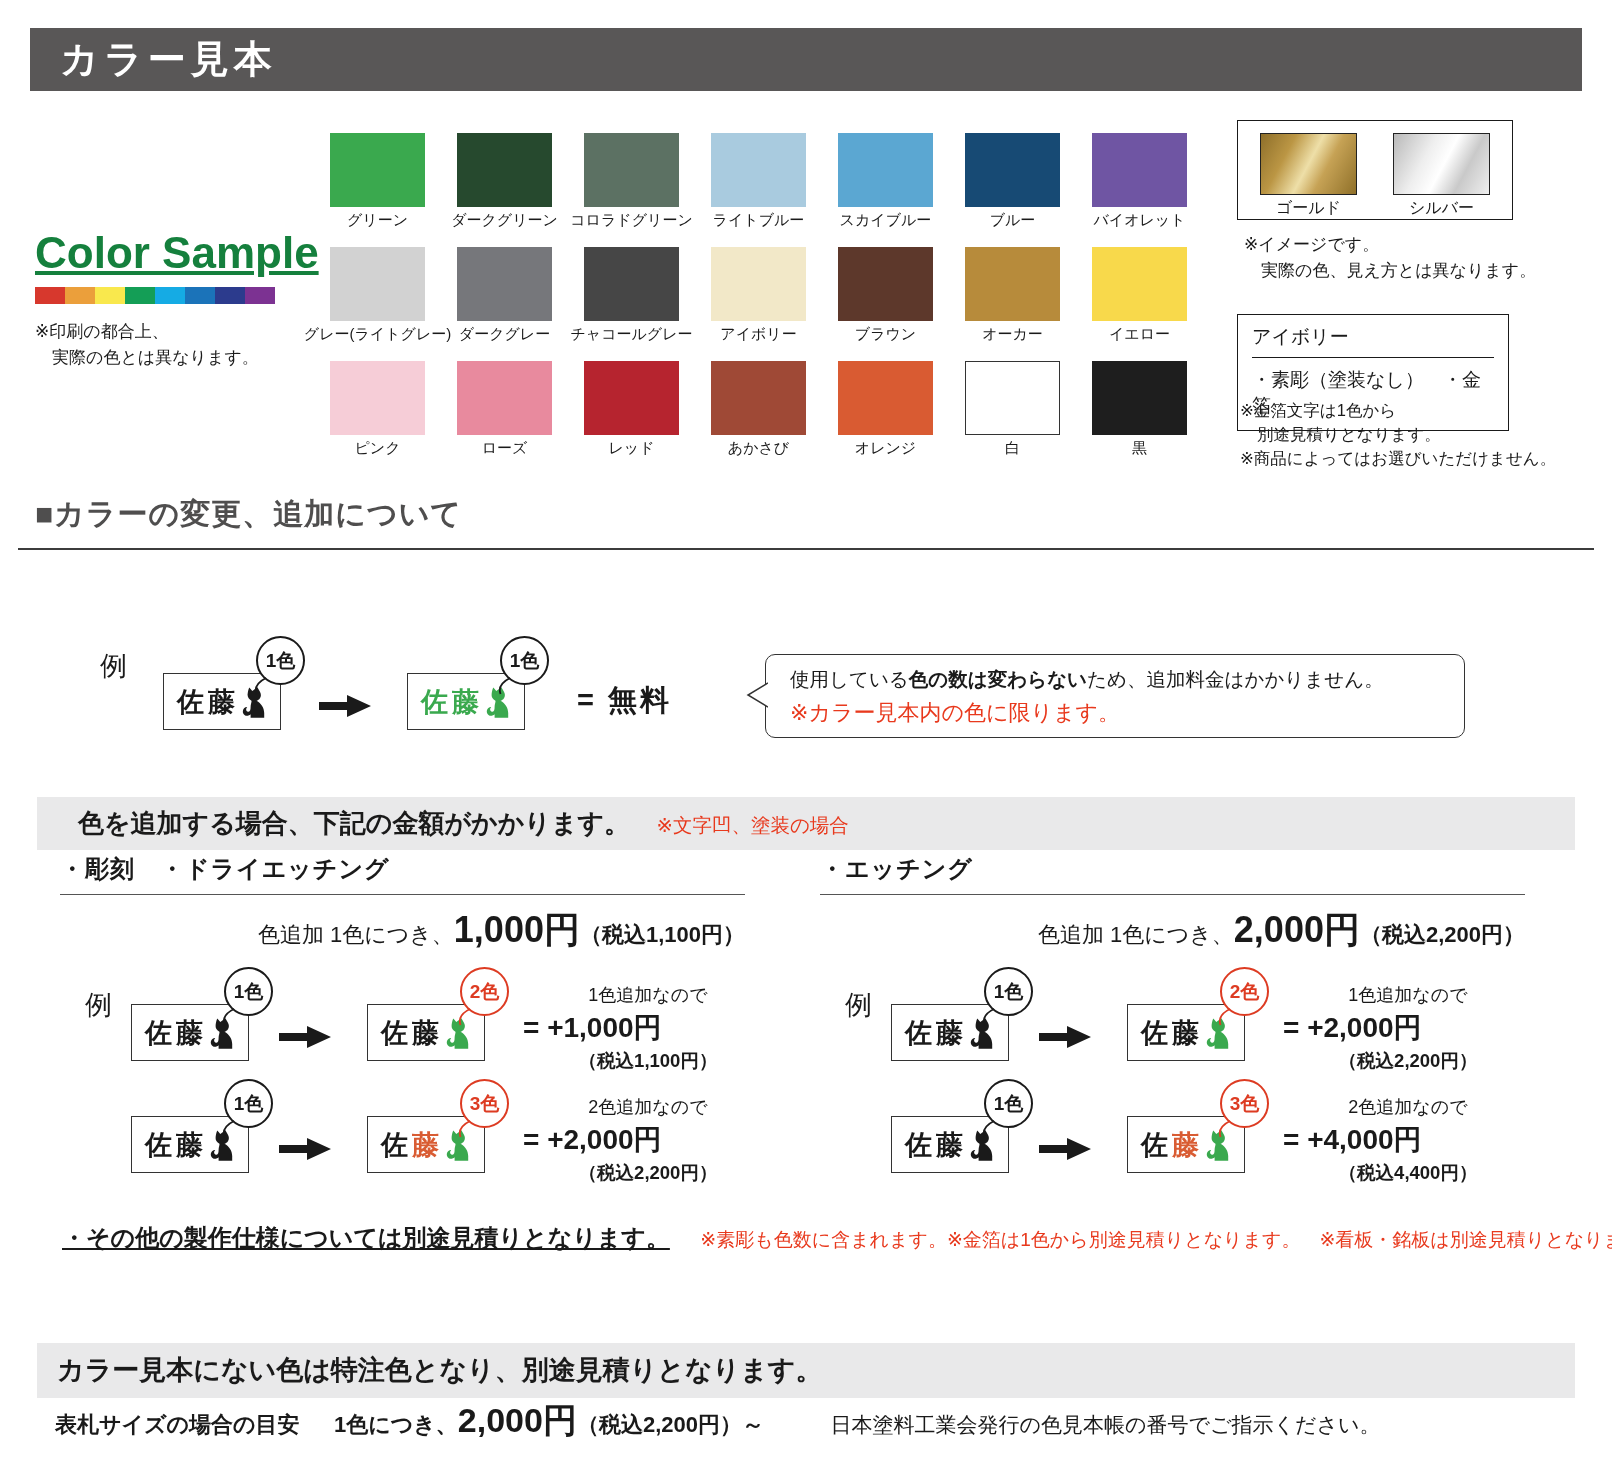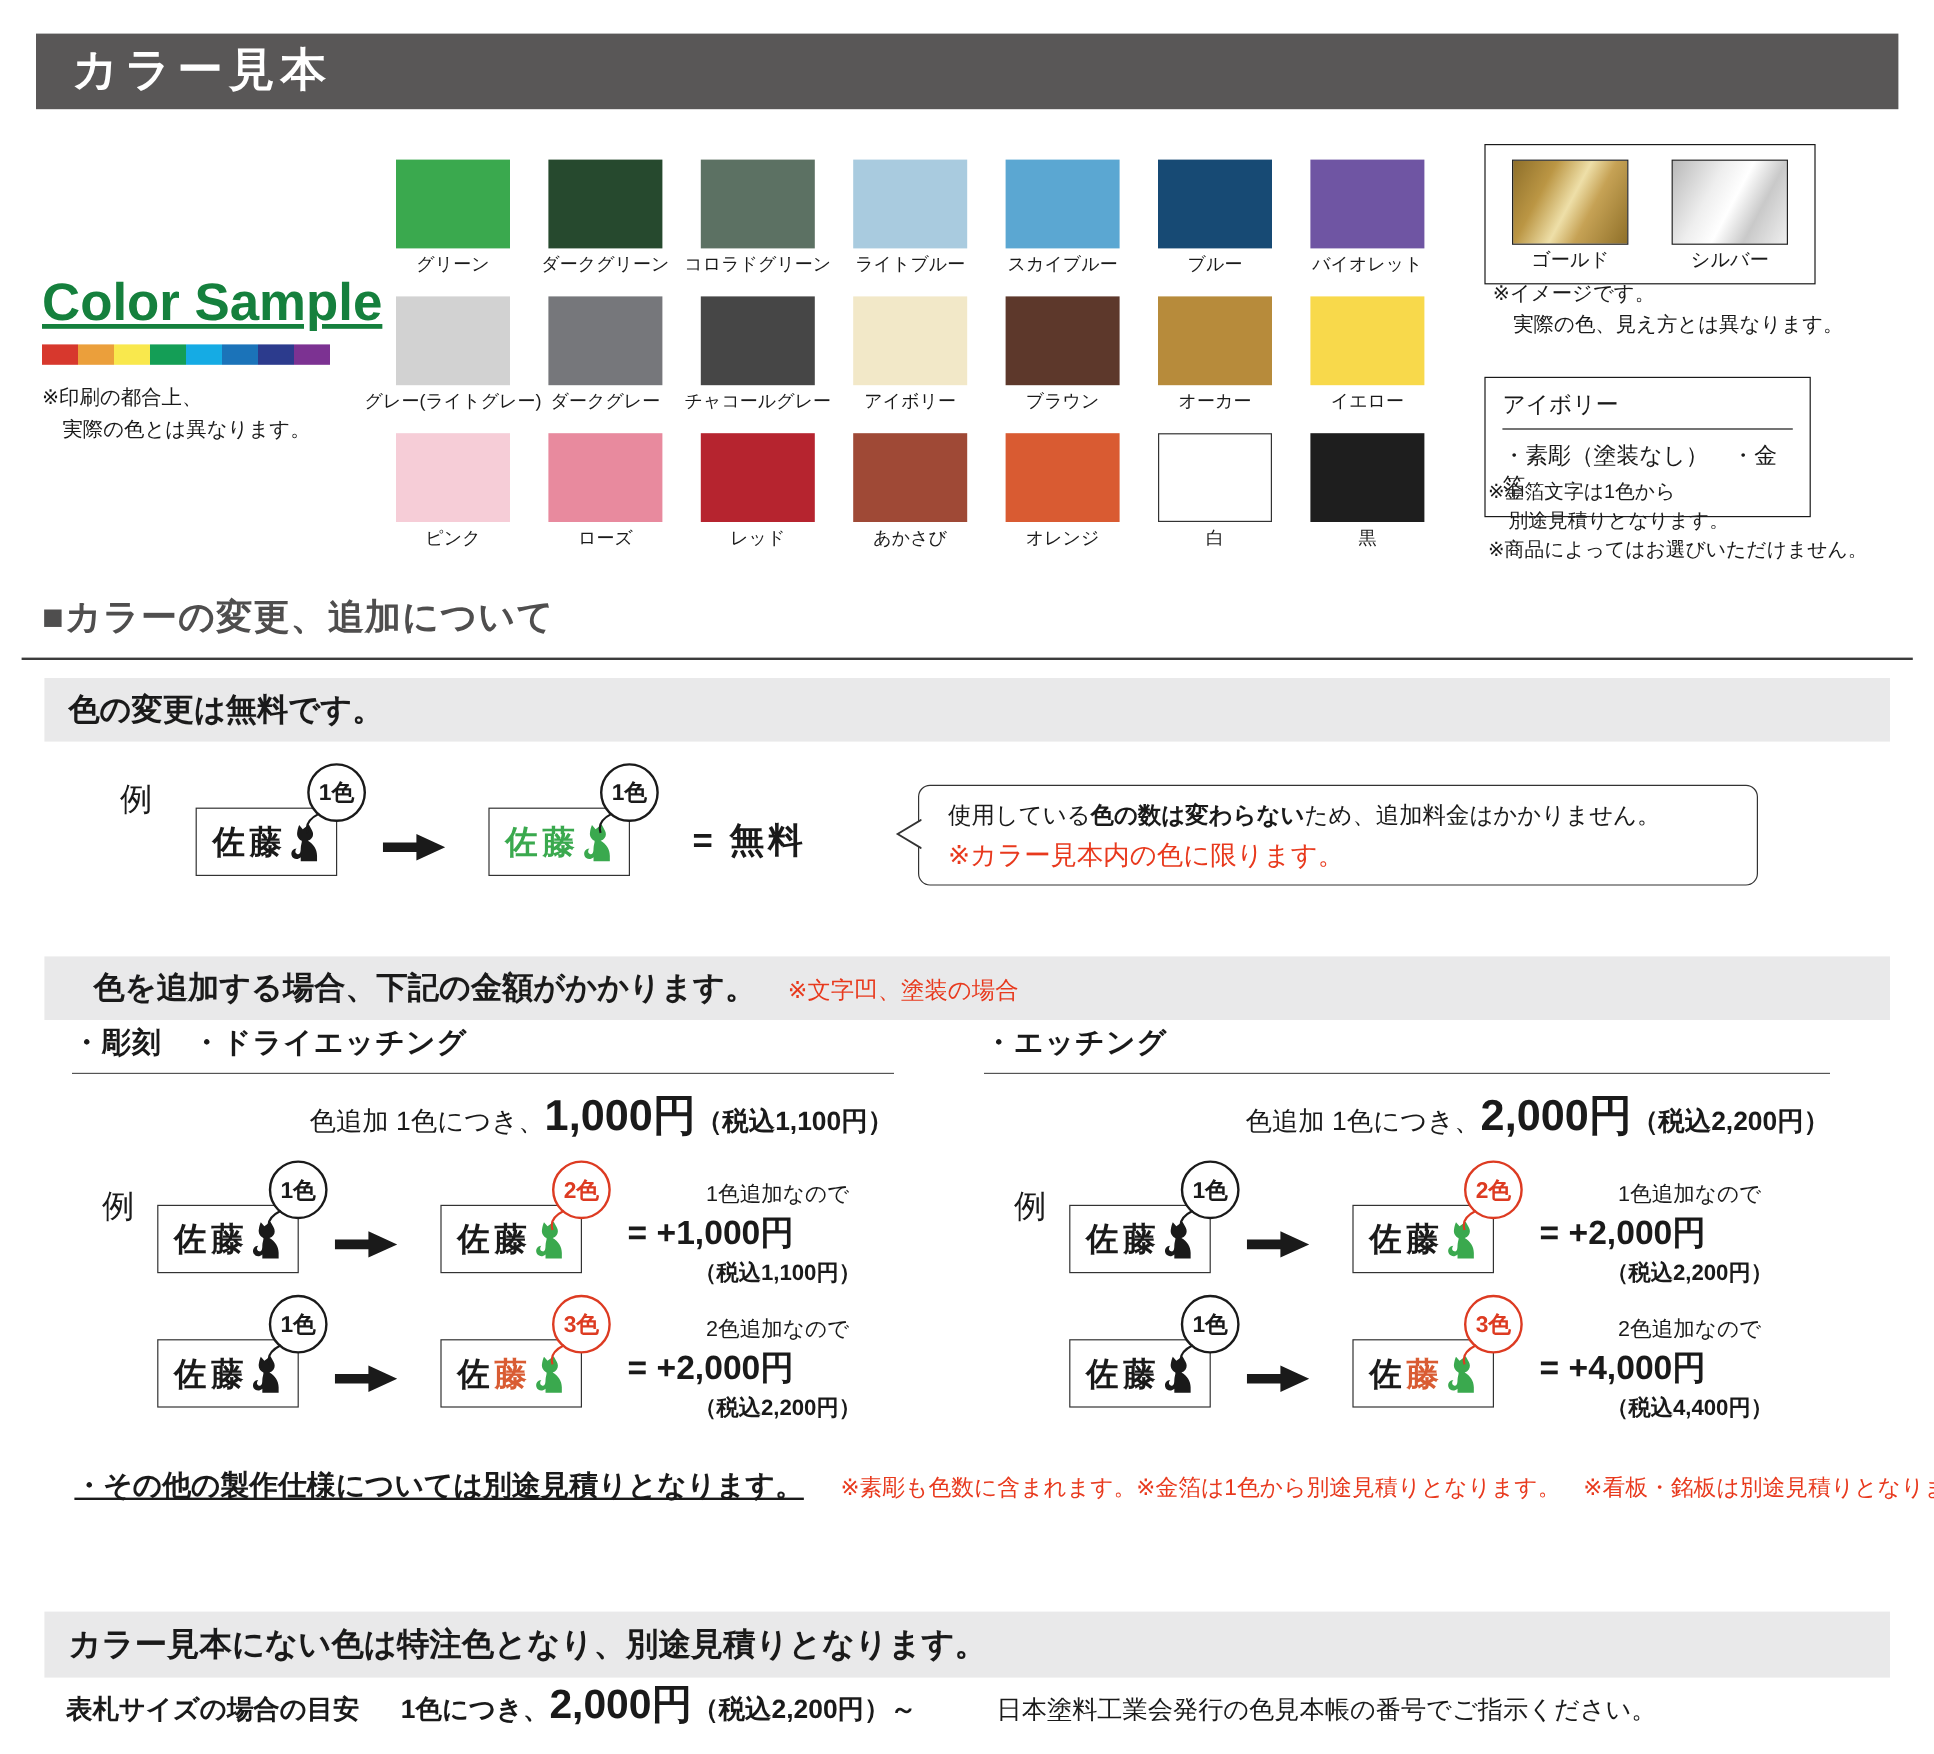--- a/index.html
+++ b/index.html
@@ -18,21 +18,21 @@
   .print-note{margin-top:15px;font-size:17px;line-height:1.55;}
   .indent1{padding-left:17px;}
   
   .swatch-grid{position:absolute;left:330px;top:133px;display:grid;
     grid-template-columns:repeat(7,95px);column-gap:32px;row-gap:17px;}
   .swatch-cell{display:flex;flex-direction:column;align-items:center;width:95px;}
   .swatch{width:95px;height:74px;}
   .swatch.bordered{border:1px solid #333;box-sizing:border-box;}
   .swatch-label{font-size:15px;margin-top:4px;white-space:nowrap;}
   
-  .metal-box{position:absolute;left:1237px;top:120px;width:276px;height:117px;border:1.5px solid #1a1a1a;
+  .metal-box{position:absolute;left:1237px;top:120px;width:276px;height:100px;border:1.5px solid #1a1a1a;
     box-sizing:border-box;display:flex;justify-content:center;gap:36px;padding-top:12px;}
   .metal-item{display:flex;flex-direction:column;align-items:center;}
   .metal-swatch{width:97px;height:71px;border:1px solid #222;box-sizing:border-box;}
   .metal-swatch.gold{background:linear-gradient(118deg,#8e6f2a 0%,#bb9644 28%,#eedfa8 50%,#c6a255 66%,#8f7029 100%);}
   .metal-swatch.silver{background:linear-gradient(118deg,#b9b9b9 0%,#eeeeee 34%,#ffffff 52%,#c9c9c9 72%,#efefef 100%);}
   .metal-label{font-size:16px;margin-top:3px;}
   .metal-note{position:absolute;left:1244px;top:232px;font-size:17px;line-height:1.5;}
   .other-box{position:absolute;left:1237px;top:314px;width:272px;border:1.5px solid #1a1a1a;
     box-sizing:border-box;padding:9px 14px 11px;}
   .other-title{font-size:19px;padding-bottom:7px;border-bottom:1.5px solid #1a1a1a;}
@@ -238,23 +238,20 @@
 
   <div class="other-notes">
     <div>※金箔文字は1色から</div>
     <div class="indent1">別途見積りとなります。</div>
     <div>※商品によってはお選びいただけません。</div>
   </div>
 
   <div class="section-header">■カラーの変更、追加について</div>
   <div class="section-underline"></div>
 
-  <div class="bar" id="bar-free">
-    <span class="bar-main">色の変更は無料です。</span>
-  </div>
 
   <div id="free-example">
       <div class="ex-label">例</div>
       <div class="plate-group">
         <div class="plate">
           <span style="color: rgb(26, 26, 26);">佐</span>
           <span style="color: rgb(26, 26, 26);">藤</span>
           <svg viewBox="0 0 56 80" class="cat">
             <path d="M17 6 L24 14 L36 5 L42 16 C45 21 45 27 42 31 C40 34 37 36 34 37 C45 43 52 54 52 66 L52 77 L20 77 L20 69 C14 75 4 73 2 65 C0.5 58 5 52 12 52 C8 56 9 62 14 63 C19 64 20 58 20 52 C20 45 23 40 22 37 C16 34 12 28 13 21 C13.8 15 15 10 17 6 Z" fill="#1a1a1a"></path>
           </svg>

